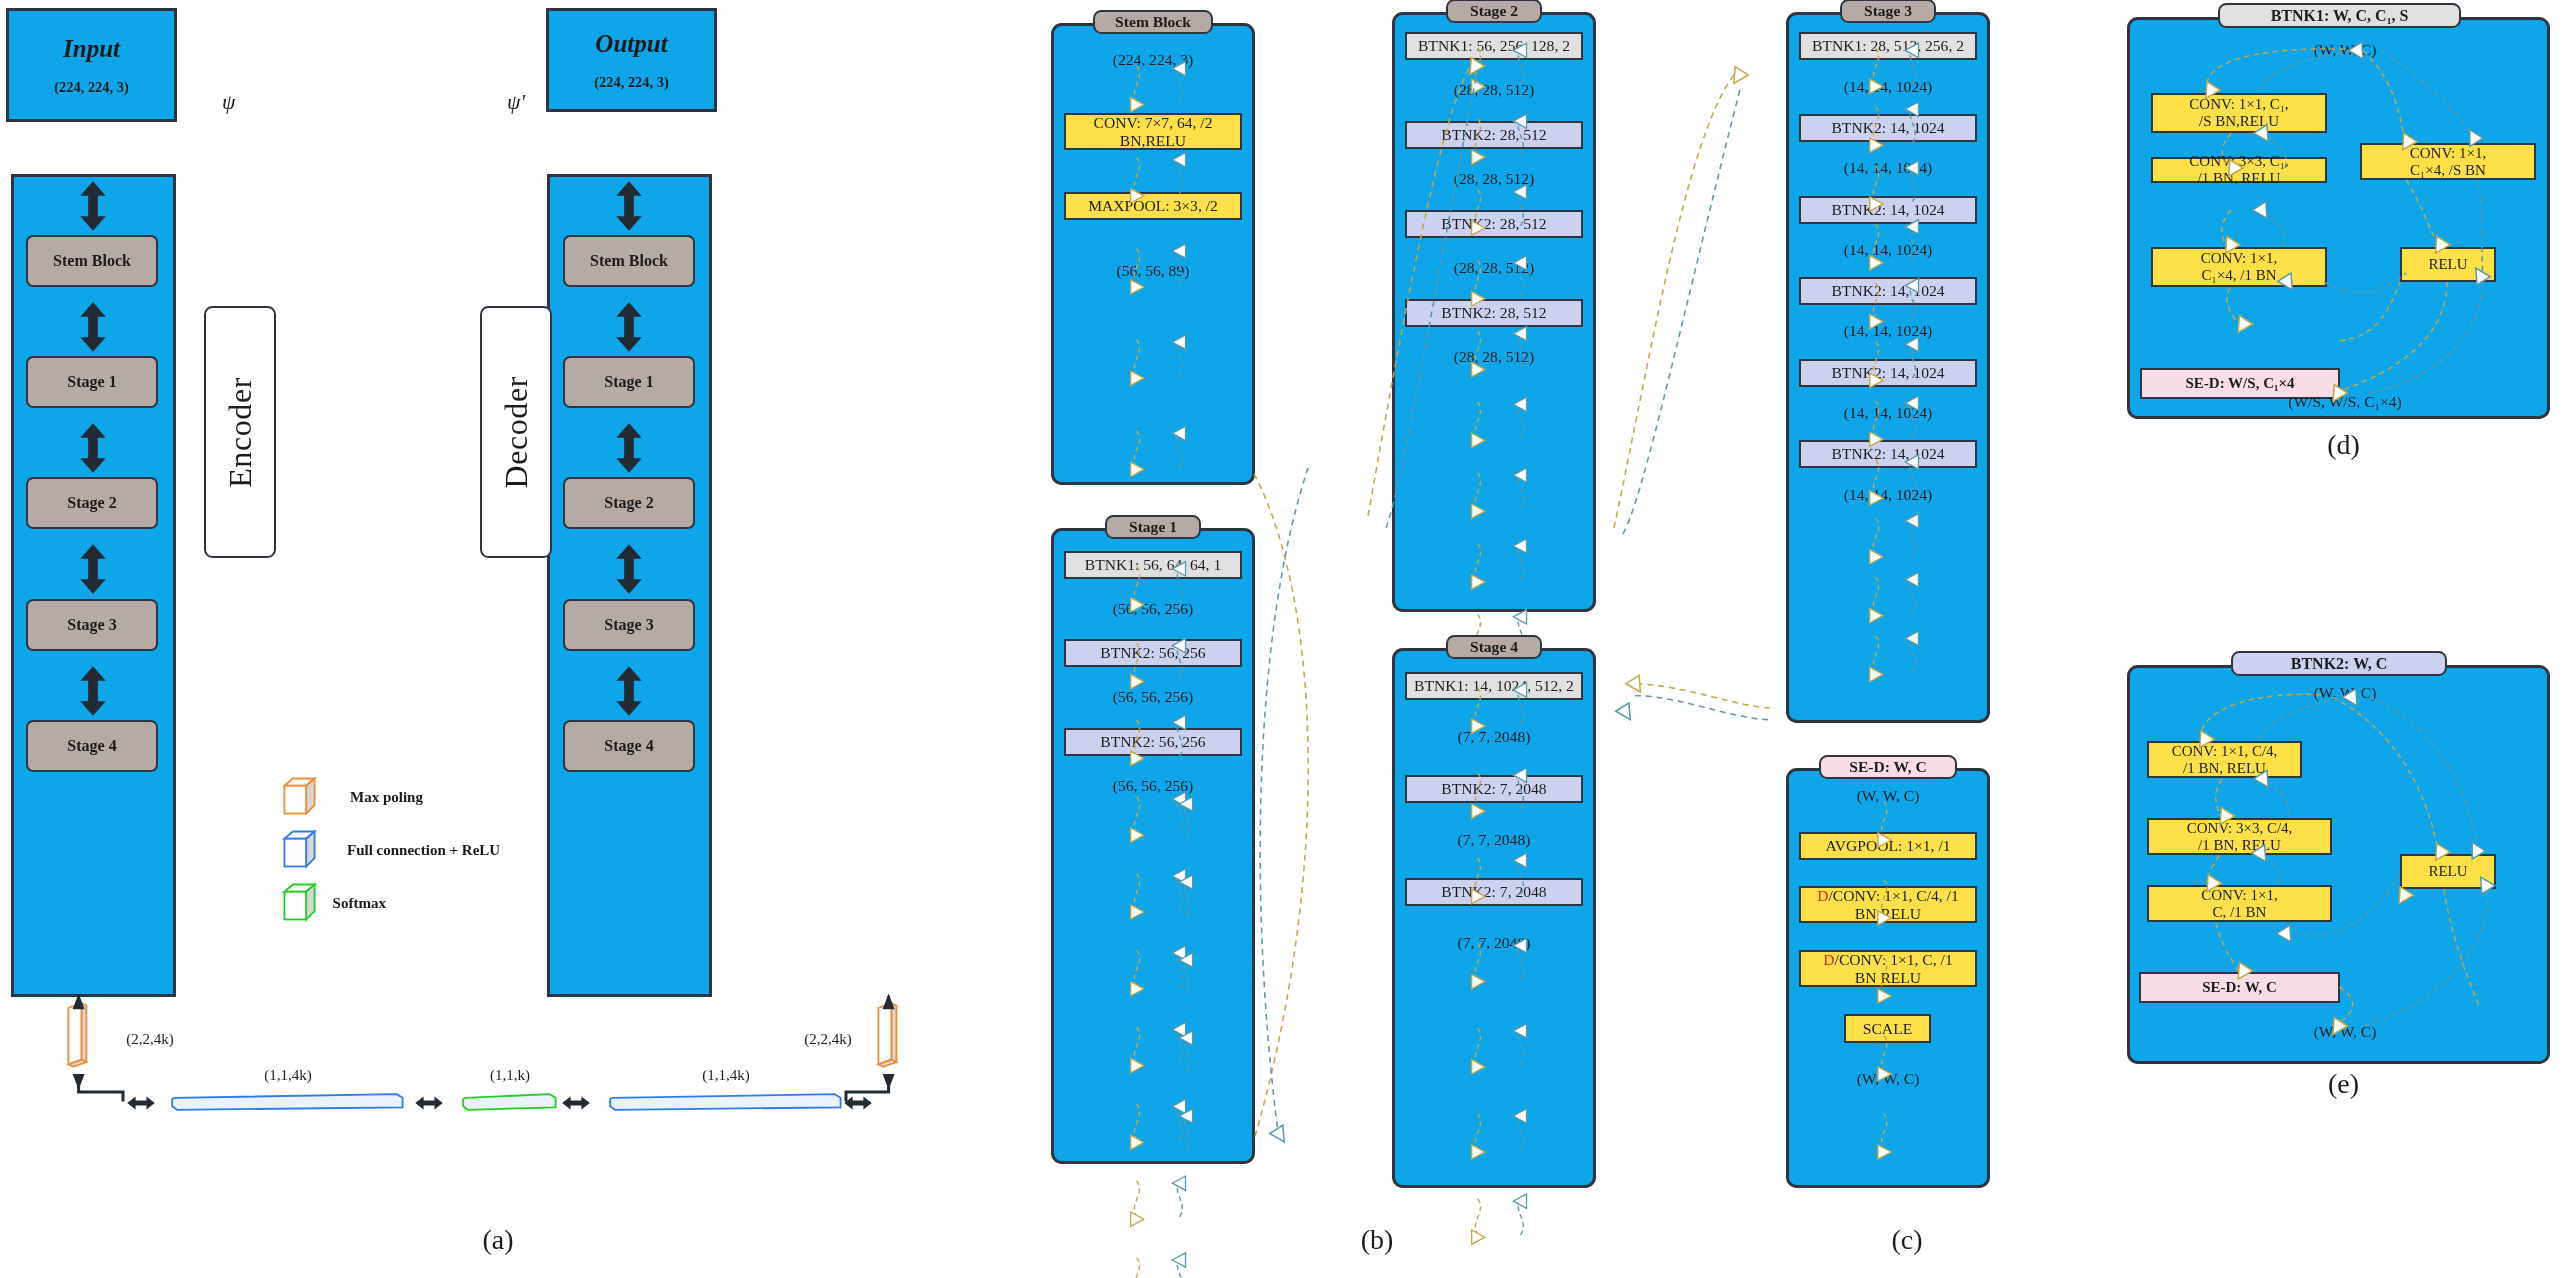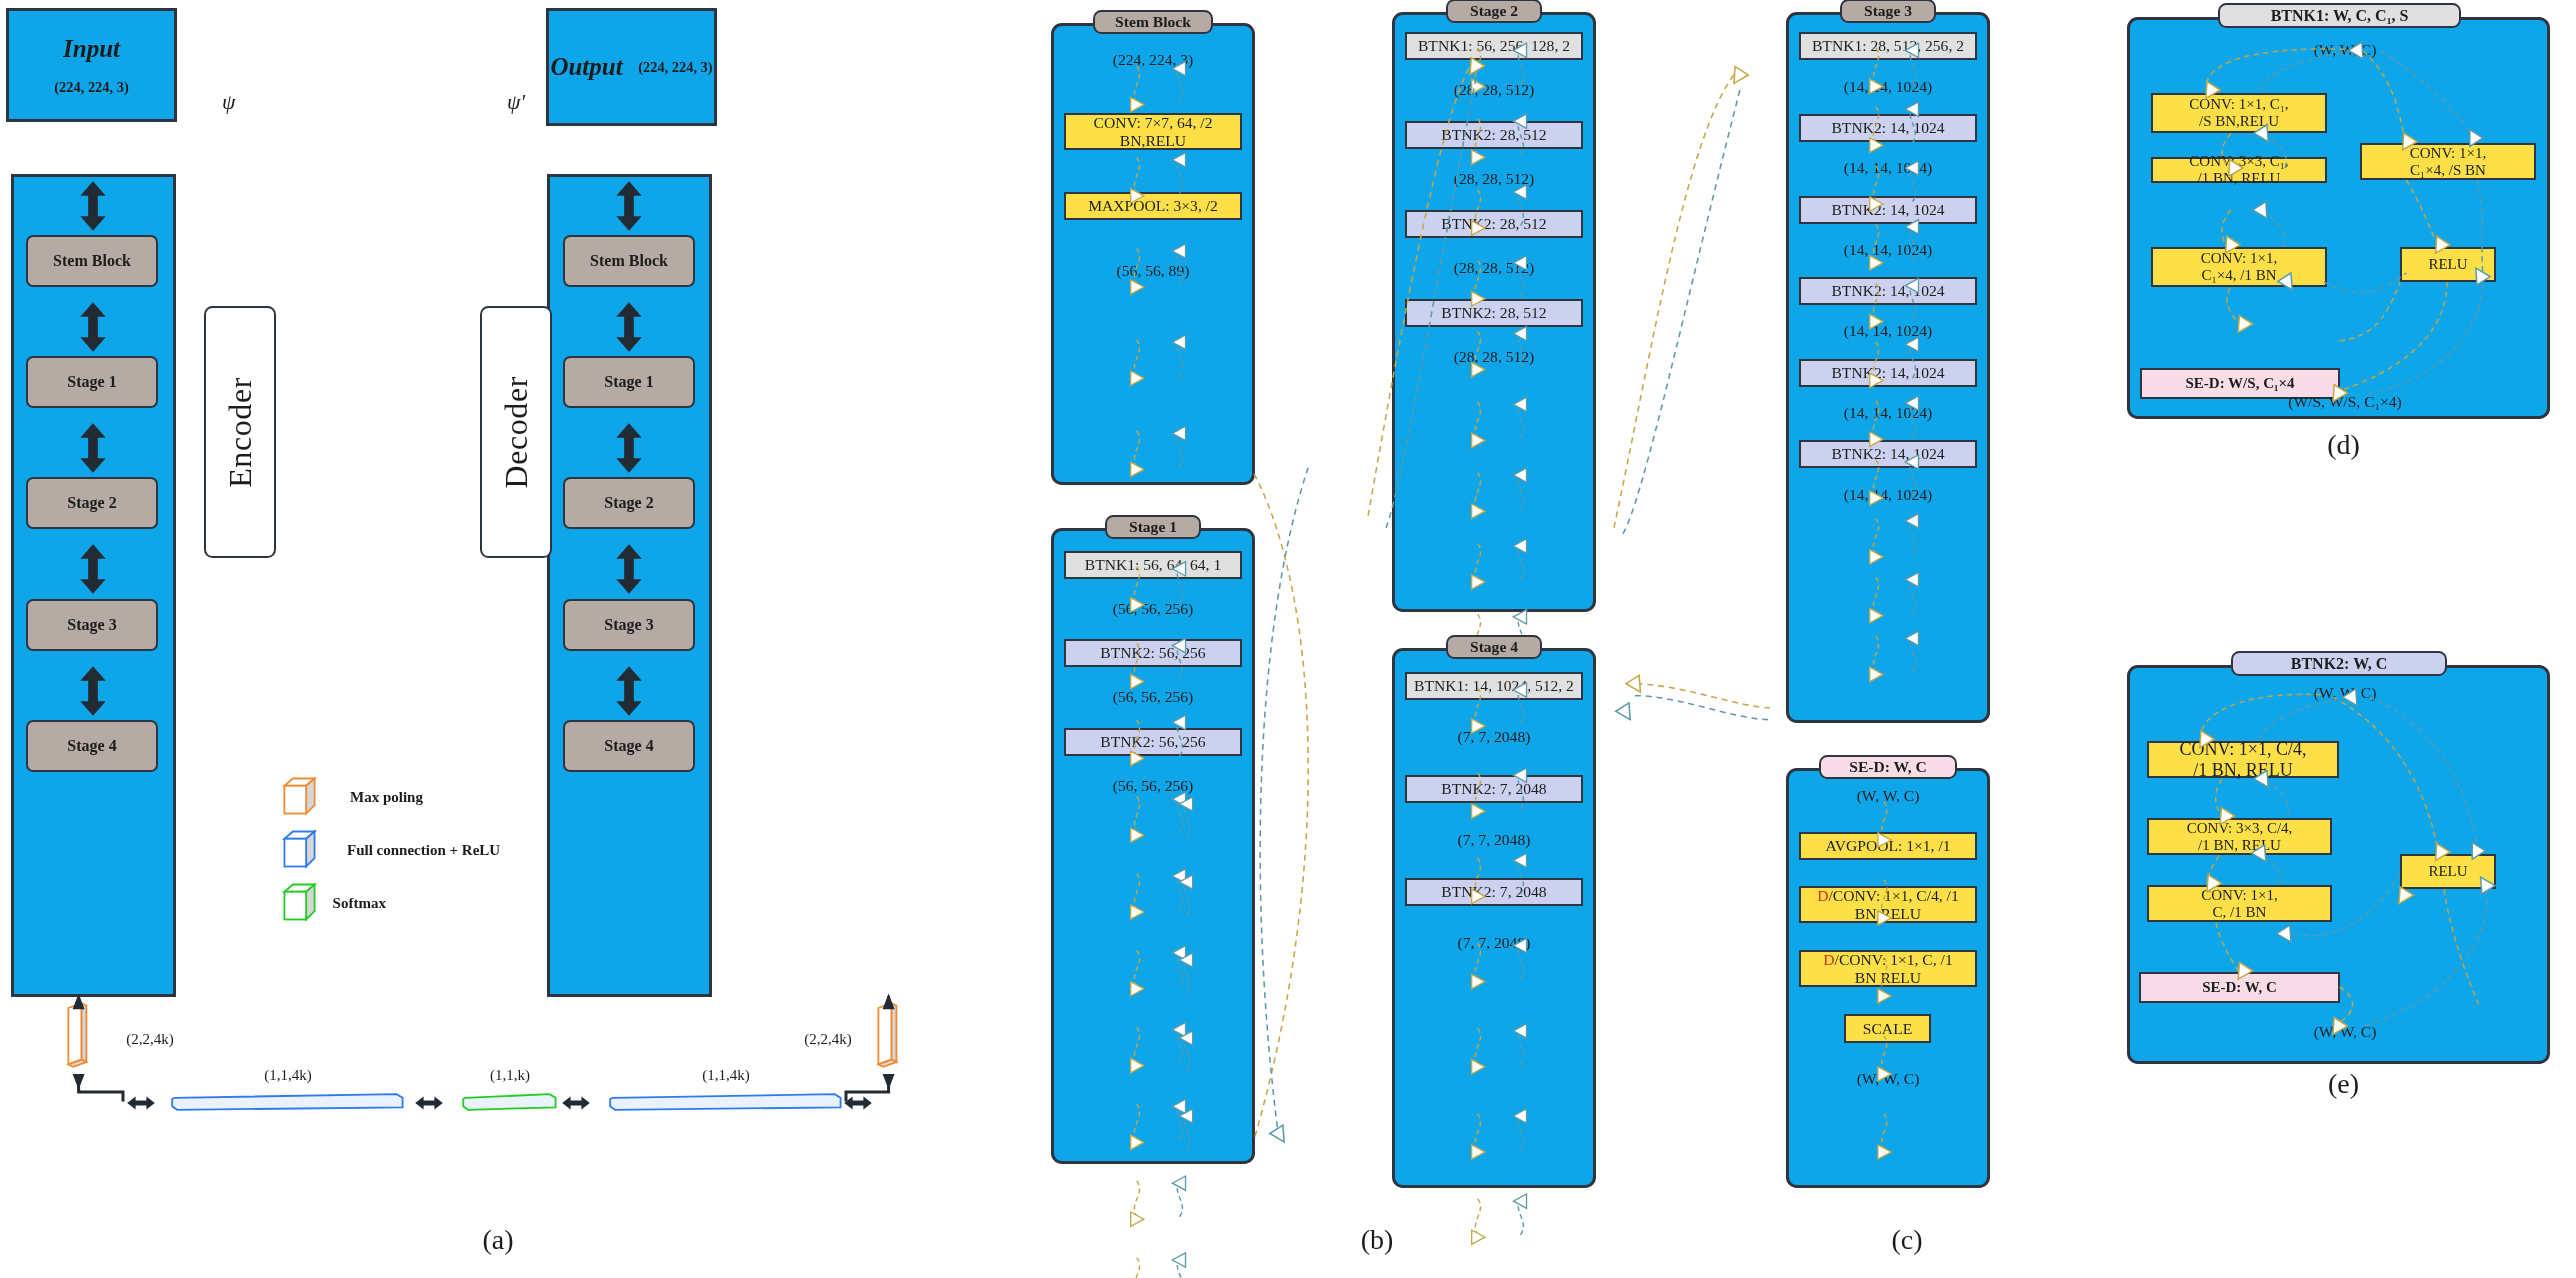--- a/index.html
+++ b/index.html
@@ -50,21 +50,21 @@
 <body>
 
 <div class="abs" style="left:0;top:0;width:996px;height:1278px;">
 
   <div class="abs outline ctr" style="left:6px;top:8.4px;width:171px;height:114px;flex-direction:column;gap:15.6px;">
     <div class="io-title">Input</div>
     <div class="io-dim">(224, 224, 3)</div>
   </div>
   <div class="abs psi" style="left:222px;top:90px;">ψ</div>
 
-  <div class="abs outline ctr" style="left:546px;top:8.4px;width:171px;height:118px;gap:15.6px;">
+  <div class="abs outline ctr" style="left:546px;top:8.4px;width:171px;height:104px;flex-direction:column;gap:15.6px;">
     <div class="io-title">Output</div>
     <div class="io-dim">(224, 224, 3)</div>
   </div>
   <div class="abs psi" style="left:507px;top:90px;">ψ′</div>
 
   <div class="abs outline" style="left:10.8px;top:174px;width:165px;height:823px;"></div>
   <div id="encoder-stack">
       <div class="abs" style="left: 79px; top: 180px; width: 28px; height: 52px;"><svg width="28" height="52" viewBox="0 0 46 86">
           <polygon points="23,2 44,26 31,26 31,60 44,60 23,84 2,60 15,60 15,26 2,26" fill="#222b33"></polygon>
         </svg></div>
@@ -591,21 +591,21 @@
     </g>
   </svg>
 </div>
 
 <div class="abs" style="left:2111px;top:648px;width:465px;height:630px;">
   <div class="abs outline rounded" style="left:15.6px;top:17px;width:423px;height:399px;"></div>
   <div class="abs hdr btnk2" style="left:120px;top:3px;width:216px;height:25px;font-size:16px;">BTNK2: W, C</div>
 
   <div class="abs dim" style="left:159px;top:36px;width:150px;">(W, W, C)</div>
 
-  <div class="abs thinbox" style="left:36px;top:93px;width:192px;height:37px;font-size:18px;white-space:pre-line;">CONV: 1×1, C/4,
+  <div class="abs thinbox" style="left:36px;top:93px;width:155px;height:37px;font-size:15px;white-space:pre-line;">CONV: 1×1, C/4,
 /1 BN, RELU</div>
   <div class="abs thinbox" style="left:36px;top:170px;width:185px;height:37px;font-size:15px;white-space:pre-line;">CONV: 3×3, C/4,
 /1 BN, RELU</div>
   <div class="abs thinbox" style="left:36px;top:237px;width:185px;height:37px;font-size:15px;white-space:pre-line;">CONV: 1×1,
 C,  /1 BN</div>
   <div class="abs thinbox sed" style="left:28px;top:324px;width:201px;height:31px;font-size:15px;font-weight:bold;">SE-D: W, C</div>
 
   <div class="abs thinbox" style="left:289px;top:206px;width:96px;height:35px;font-size:15px;">RELU</div>
 
   <div class="abs dim" style="left:159px;top:375px;width:150px;">(W, W, C)</div>

